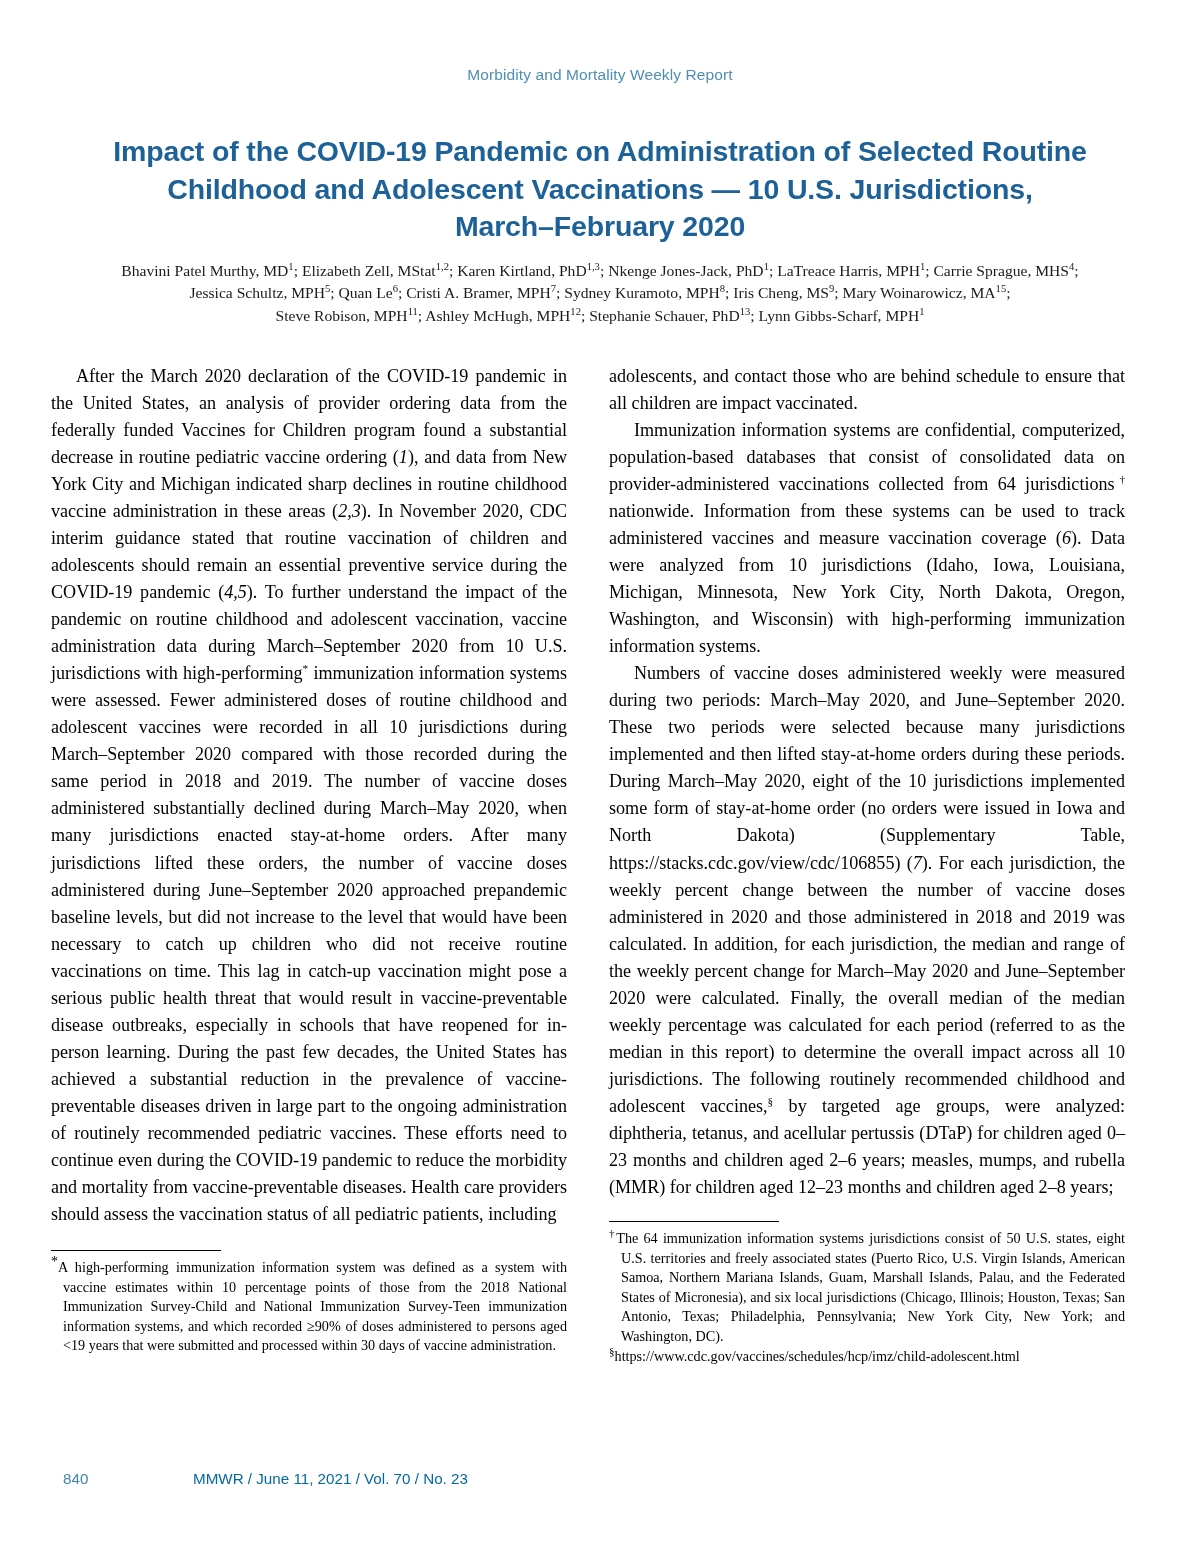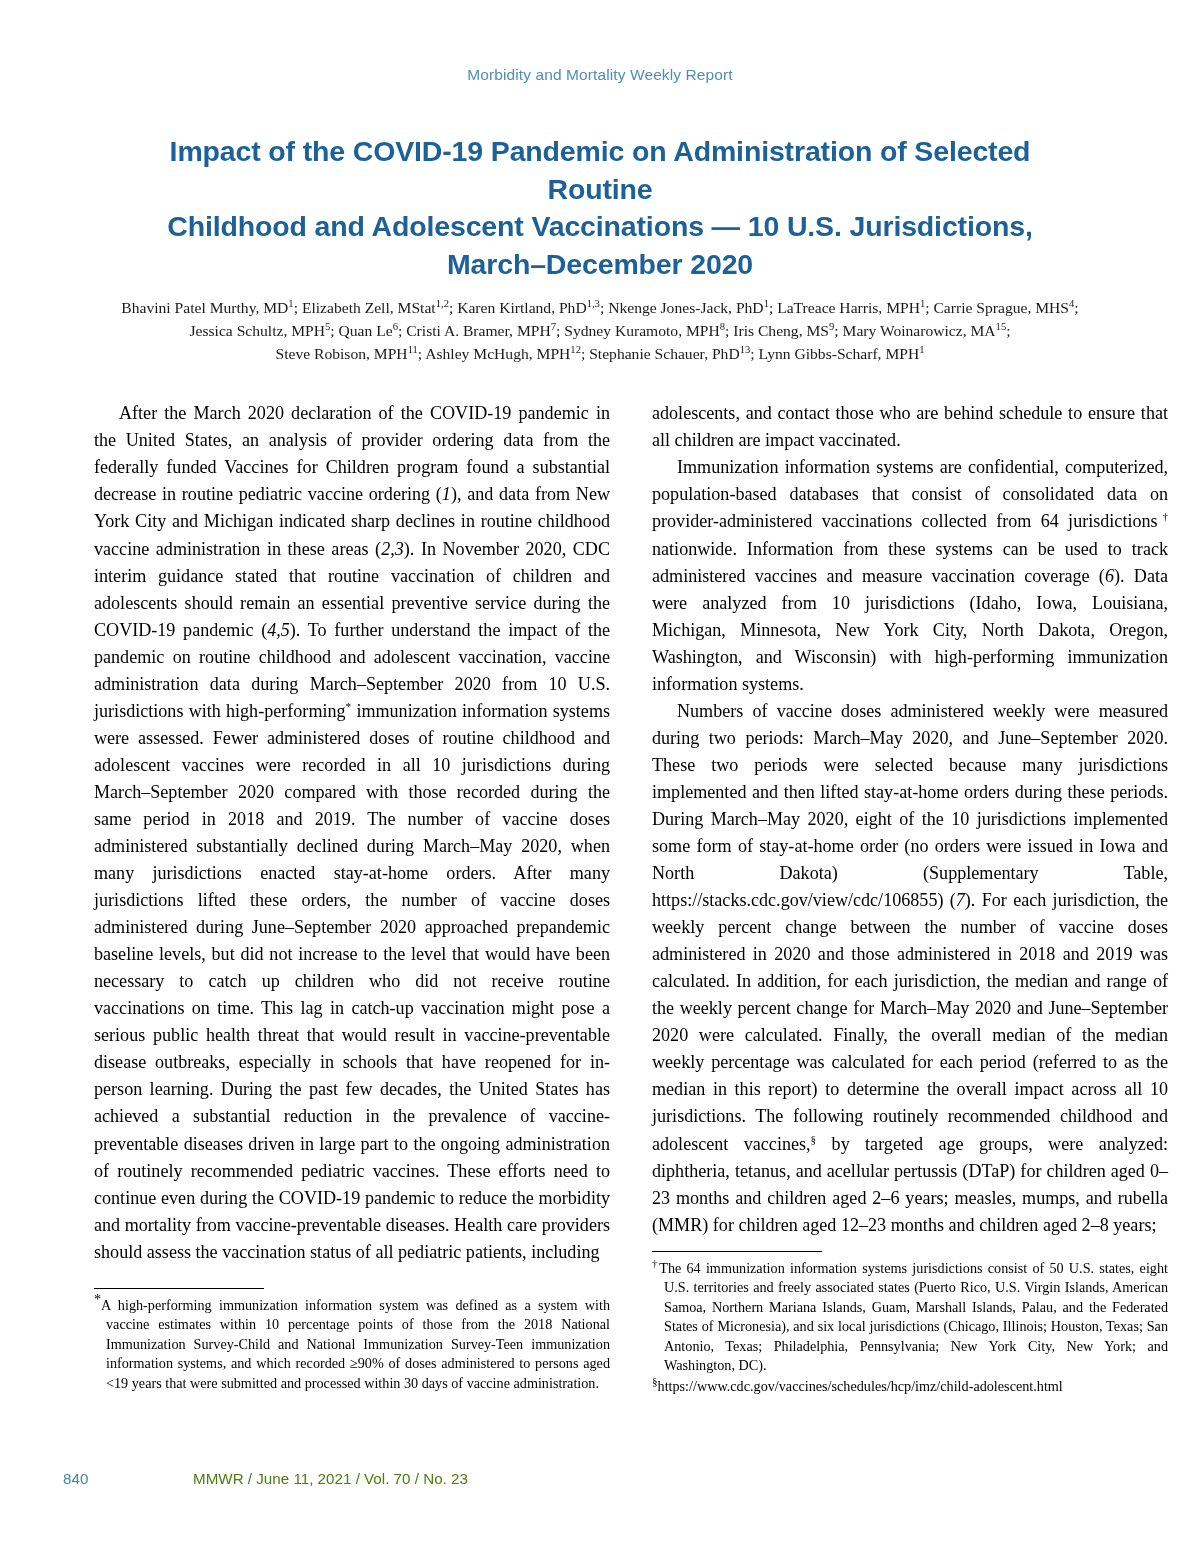--- a/index.html
+++ b/index.html
@@ -14,21 +14,21 @@
     color: #000000;
     position: relative;
     overflow: hidden;
   }
 
   .page {
     width: 1200px;
     height: 1554px;
     position: relative;
     box-sizing: border-box;
-    padding: 0 94px;
+    padding: 0 51px;
   }
 
   
   .running-head {
     text-align: center;
     font-family: "Liberation Sans", sans-serif;
     font-size: 15.5px;
     color: #4e8eb5;
     letter-spacing: 0.1px;
     padding-top: 66px;
@@ -115,62 +115,62 @@
     font-size: 0.78em;
     vertical-align: super;
     line-height: 0;
   }
   .footnote .marker-star {
     font-size: 1em;
   }
 
   
   .col-left .footnote-block { margin-top: 22px; }
-  .col-right .footnote-block { margin-top: 12px; }
+  .col-right .footnote-block { margin-top: 20px; }
 
   
   .footer {
     position: absolute;
     left: 63px;
     right: 63px;
     bottom: 67px;
     font-family: "Liberation Sans", sans-serif;
     font-size: 15.2px;
     color: #3f86ad;
     display: flex;
     align-items: baseline;
   }
   .footer .page-num {
     width: 130px;
     flex: 0 0 130px;
     color: #3f86ad;
   }
   .footer .issue {
     flex: 0 0 340px;
-    color: #4d7c0f;
+    color: #0369a1;
     white-space: nowrap;
   }
   .footer .agency {
     flex: 1 1 auto;
     text-align: left;
     color: #3f86ad;
     white-space: nowrap;
   }
 </style>
 </head>
 <body>
 
 <div class="page">
 
   <div class="running-head">Morbidity and Mortality Weekly Report</div>
 
   <h1 class="article-title">
     <span>Impact of the COVID-19 Pandemic on Administration of Selected Routine</span><br>
     <span>Childhood and Adolescent Vaccinations — 10 U.S. Jurisdictions,</span><br>
-    <span>March–December 2020</span>
+    <span>March–February 2020</span>
   </h1>
 
   <div class="authors">
     <span>Bhavini Patel Murthy, MD<sup>1</sup>; Elizabeth Zell, MStat<sup>1,2</sup>; Karen Kirtland, PhD<sup>1,3</sup>; Nkenge Jones-Jack, PhD<sup>1</sup>; LaTreace Harris, MPH<sup>1</sup>; Carrie Sprague, MHS<sup>4</sup>;</span><br>
     <span>Jessica Schultz, MPH<sup>5</sup>; Quan Le<sup>6</sup>; Cristi A. Bramer, MPH<sup>7</sup>; Sydney Kuramoto, MPH<sup>8</sup>; Iris Cheng, MS<sup>9</sup>; Mary Woinarowicz, MA<sup>15</sup>;</span><br>
     <span>Steve Robison, MPH<sup>11</sup>; Ashley McHugh, MPH<sup>12</sup>; Stephanie Schauer, PhD<sup>13</sup>; Lynn Gibbs-Scharf, MPH<sup>1</sup></span>
   </div>
 
   <div class="columns">
 

